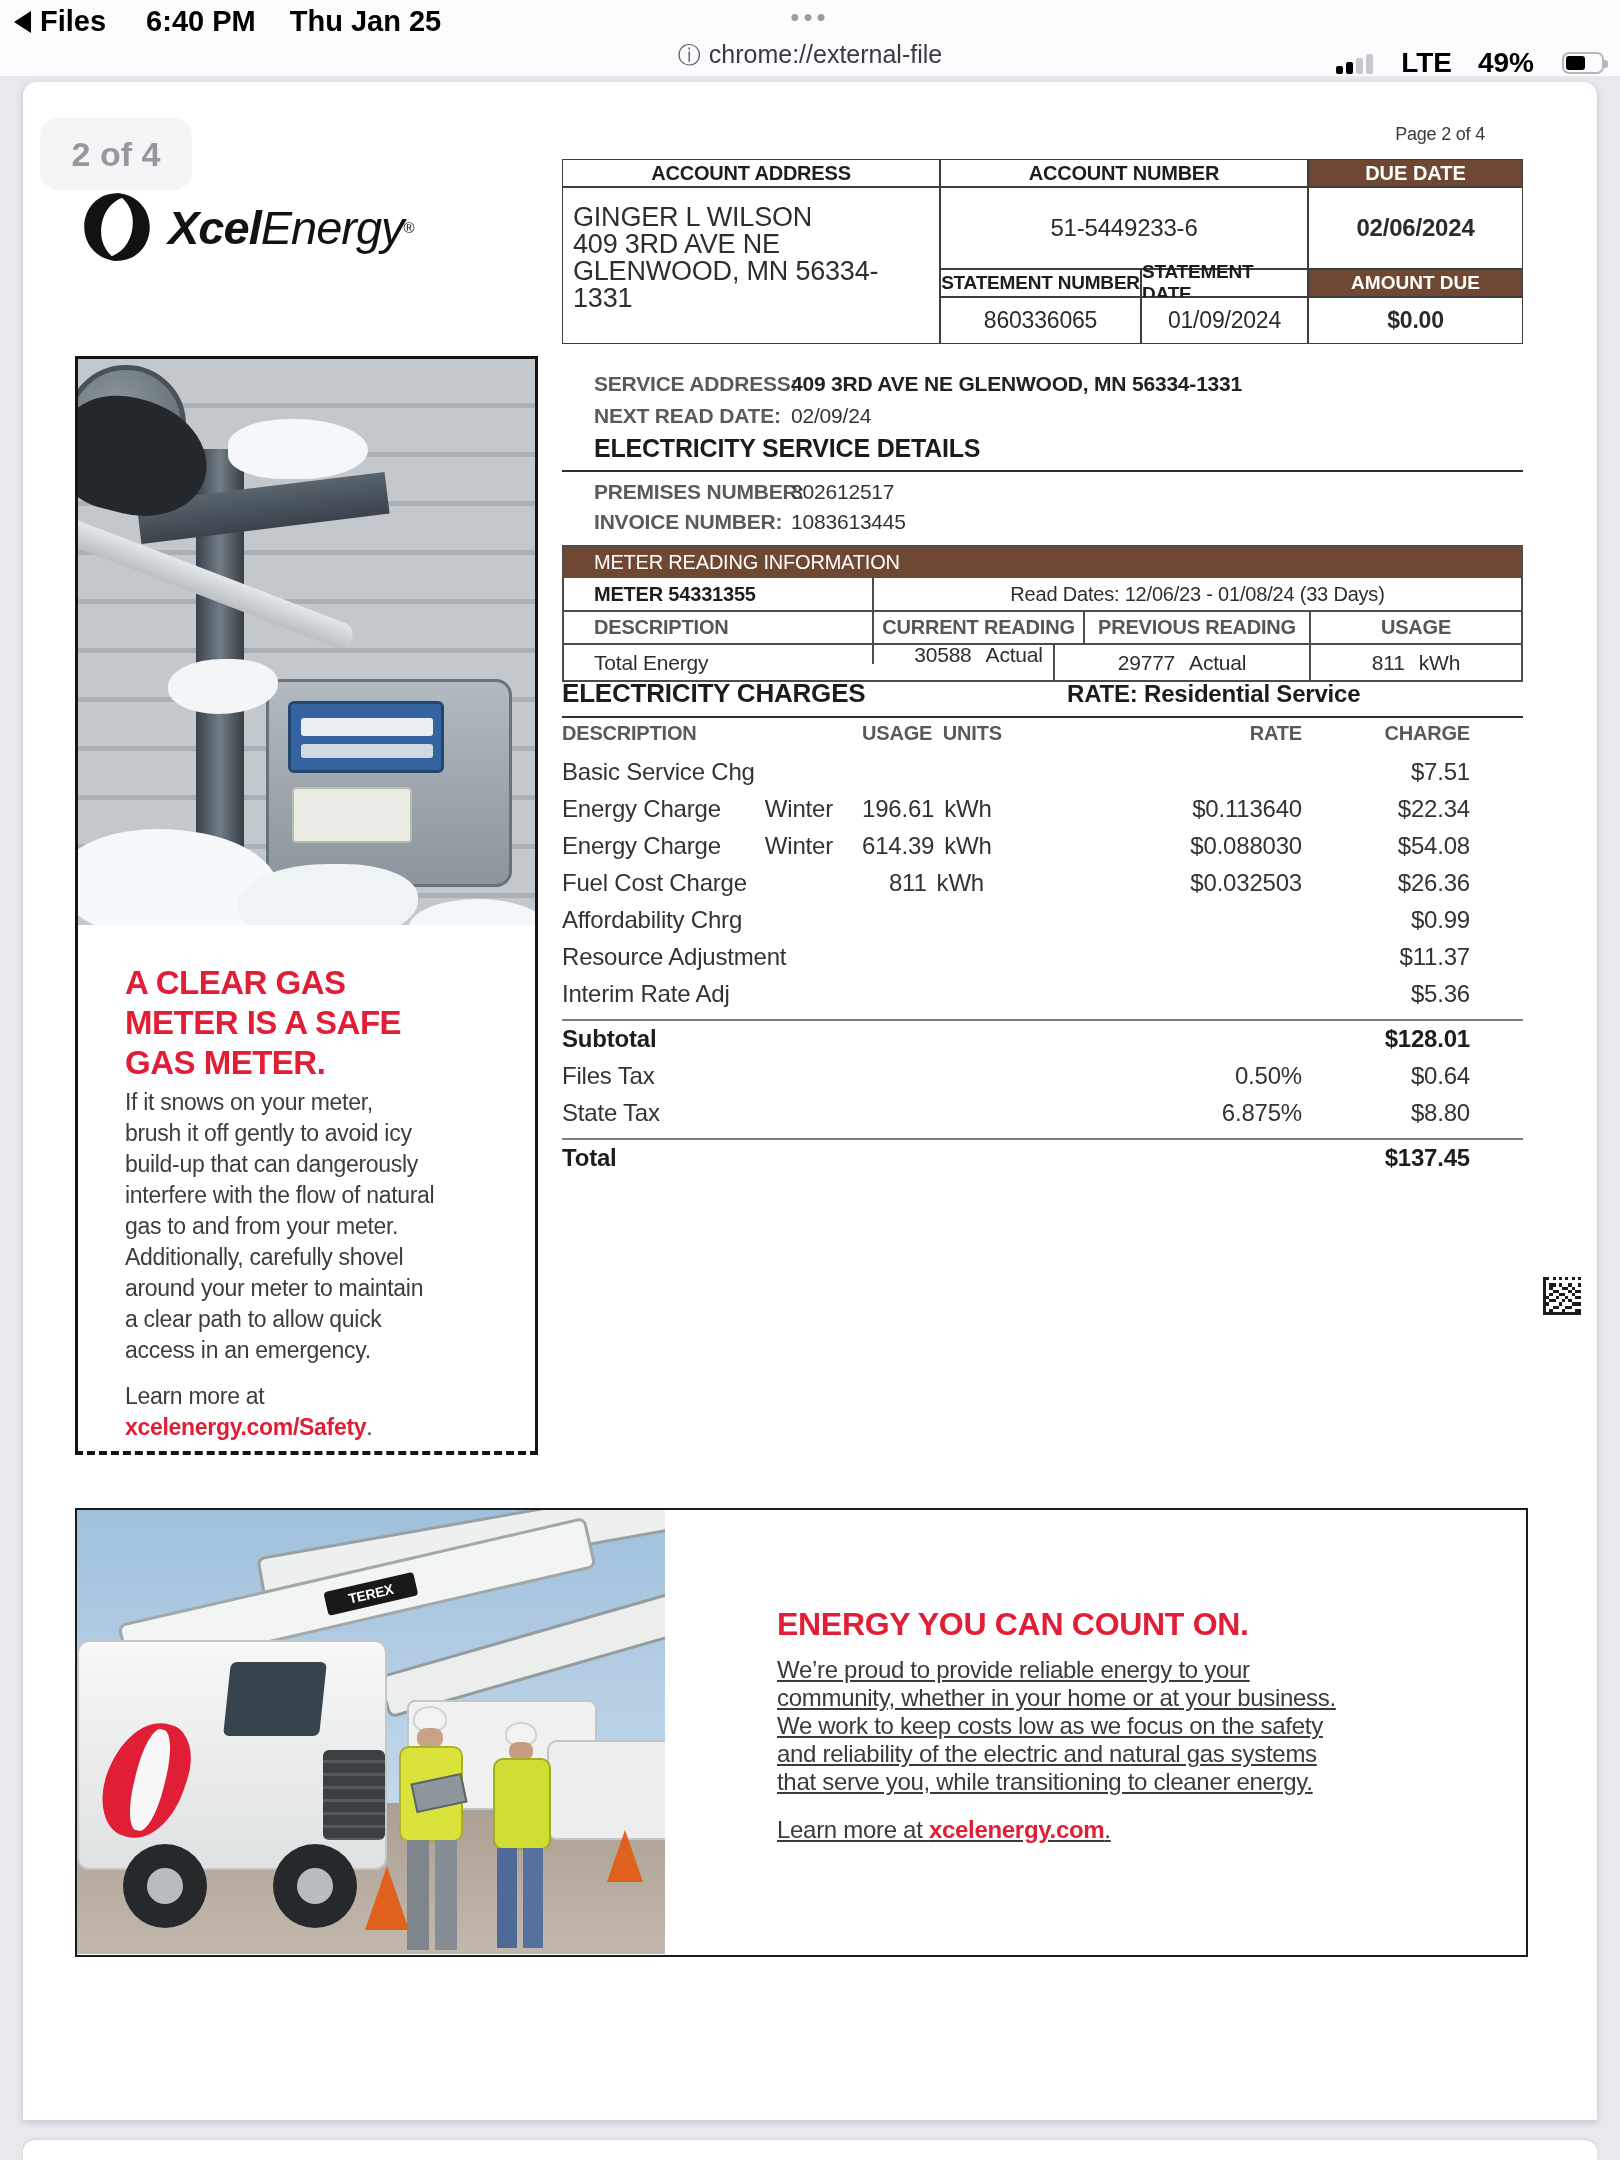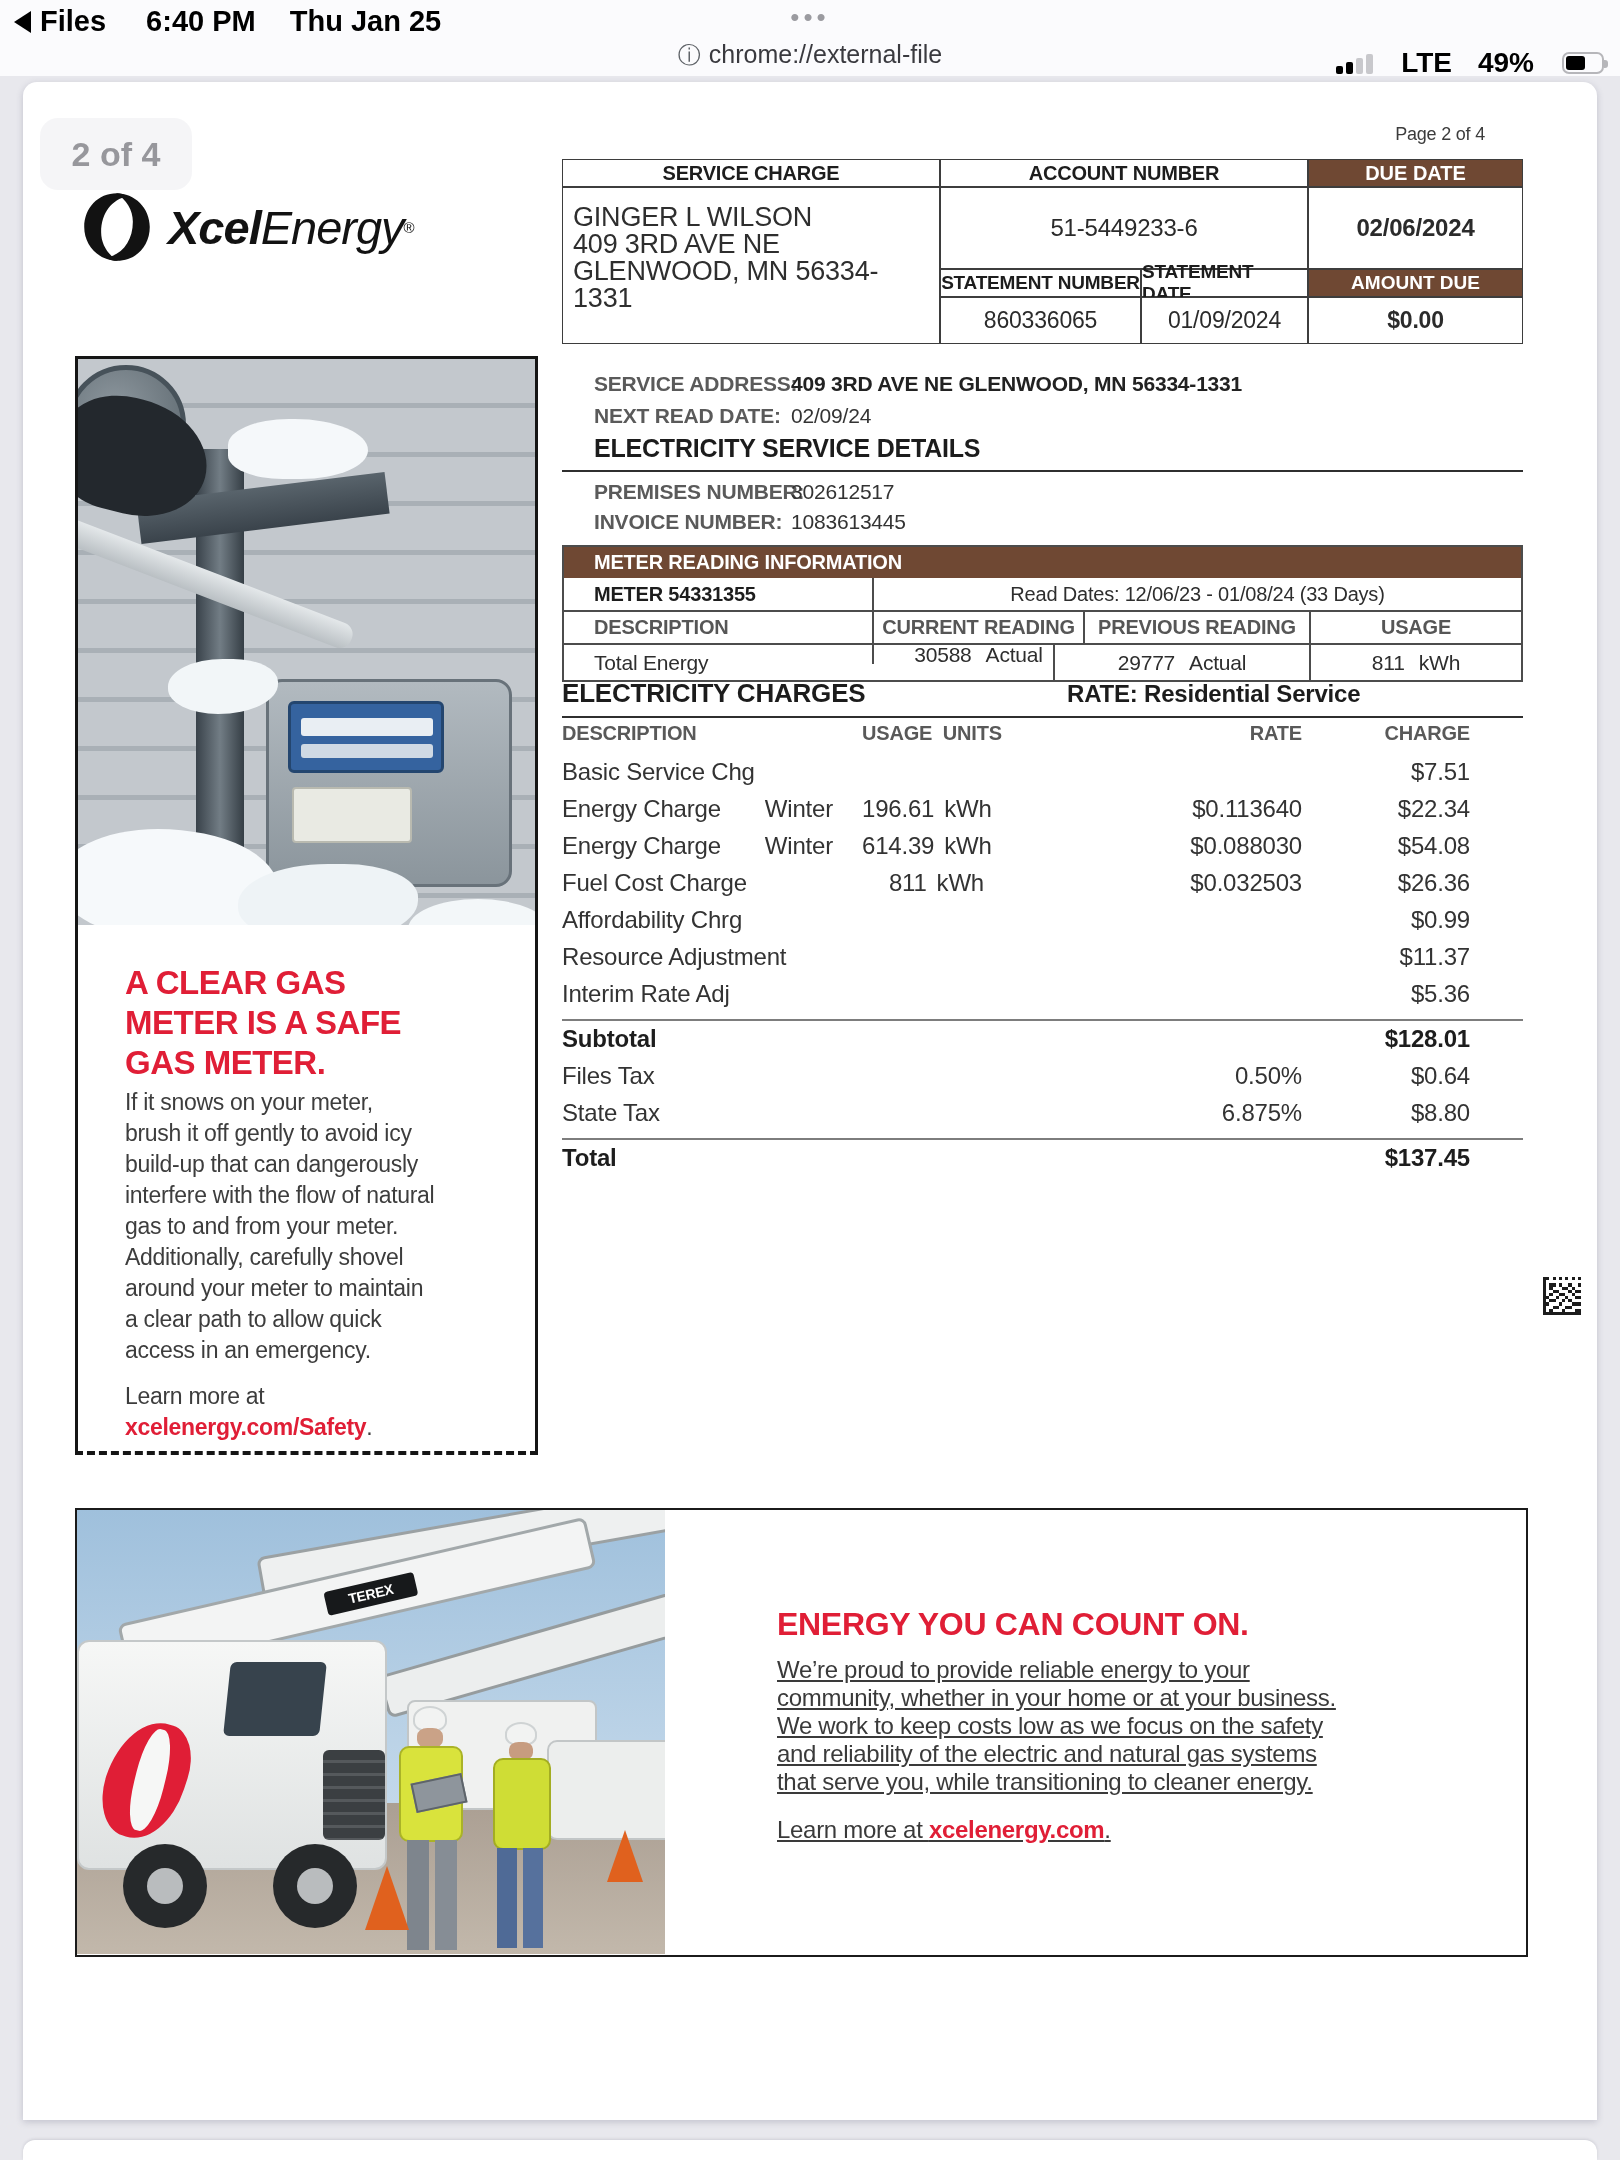--- a/index.html
+++ b/index.html
@@ -42,21 +42,21 @@
   .ht-val { display:flex; align-items:center; justify-content:center; font-size:24px; color:#2b2b2b; }
   .bold { font-weight:bold; }
 
   .lbl { font-weight:bold; color:#5a5a5a; font-size:21px; }
   .val { color:#333; font-size:21px; }
   .rule { background:#2f2f2f; height:2px; }
   .rule-thin { background:#7d7d7d; height:2px; }
 
   
   .mt { position:absolute; left:539px; top:463px; width:961px; height:137px; border:2px solid #4c4c4c; }
-  .mt-title { position:absolute; left:0; top:0; width:100%; height:31px; background:var(--header-brown,#6f4833); color:#fff; font-weight:bold; font-size:20px; display:flex; align-items:center; padding-left:30px; }
+  .mt-title { position:absolute; left:0; top:0; width:100%; height:31px; background:var(--header-brown,#6f4833); color:#fff; font-weight:normal; font-size:20px; display:flex; align-items:center; padding-left:30px; }
   .mt-cell { position:absolute; display:flex; align-items:center; font-size:21px; color:#2e2e2e; }
   .mt-bl { border-left:2px solid #4c4c4c; } .mt-bb { border-bottom:2px solid #4c4c4c; }
   .mt-c { justify-content:center; }
   .mt-h { font-weight:bold; color:#565656; font-size:20px; }
 
   
   .charges { position:absolute; left:539px; top:596px; width:961px; }
   .crow { position:absolute; left:0; width:961px; display:grid; grid-template-columns:300px 122px 318px 168px; padding-right:53px; align-items:center; font-size:24px; color:#333; }
   .crow .r { text-align:right; }
   .chead { font-size:20px; font-weight:bold; color:#595959; }
@@ -120,21 +120,21 @@
     <svg width="74" height="74" viewBox="0 0 70 70">
       <path fill="#121212" d="M35 3 C17 3 4 17 4 35 c0 18 14 32 32 32 c-10 -6 -16 -16 -16 -27 C20 22 30 9 45 6 42 4 38 3 35 3 Z"></path>
       <path fill="#121212" d="M35 67 c18 0 31 -14 31 -32 0 -18 -14 -32 -32 -32 10 6 16 16 16 27 0 18 -10 31 -25 34 3 2 7 3 10 3 Z"></path>
     </svg>
     <span class="word b">Xcel</span>
     <span class="word">Energy</span>
     <span class="reg">®</span>
   </div>
 
   <div>
-    <div class="ht-cell ht-hdr" style="left:539px;top:77px;width:378px;height:28px">SERVICE CHARGE</div>
+    <div class="ht-cell ht-hdr" style="left:539px;top:77px;width:378px;height:28px">ACCOUNT ADDRESS</div>
     <div class="ht-cell ht-hdr" style="left:917px;top:77px;width:368px;height:28px">ACCOUNT NUMBER</div>
     <div class="ht-cell ht-hdr ht-brown" style="left:1285px;top:77px;width:215px;height:28px">DUE DATE</div>
 
     <div class="ht-cell" style="left:539px;top:105px;width:378px;height:157px;padding:16px 10px;font-size:27px;line-height:27px;color:#2e2e2e">
       <div>GINGER L WILSON</div>
       <div>409 3RD AVE NE</div>
       <div>GLENWOOD, MN 56334-1331</div>
     </div>
     <div class="ht-cell ht-val" style="left:917px;top:105px;width:368px;height:82px">51-5449233-6</div>
     <div class="ht-cell ht-val bold" style="left:1285px;top:105px;width:215px;height:82px">02/06/2024</div>

